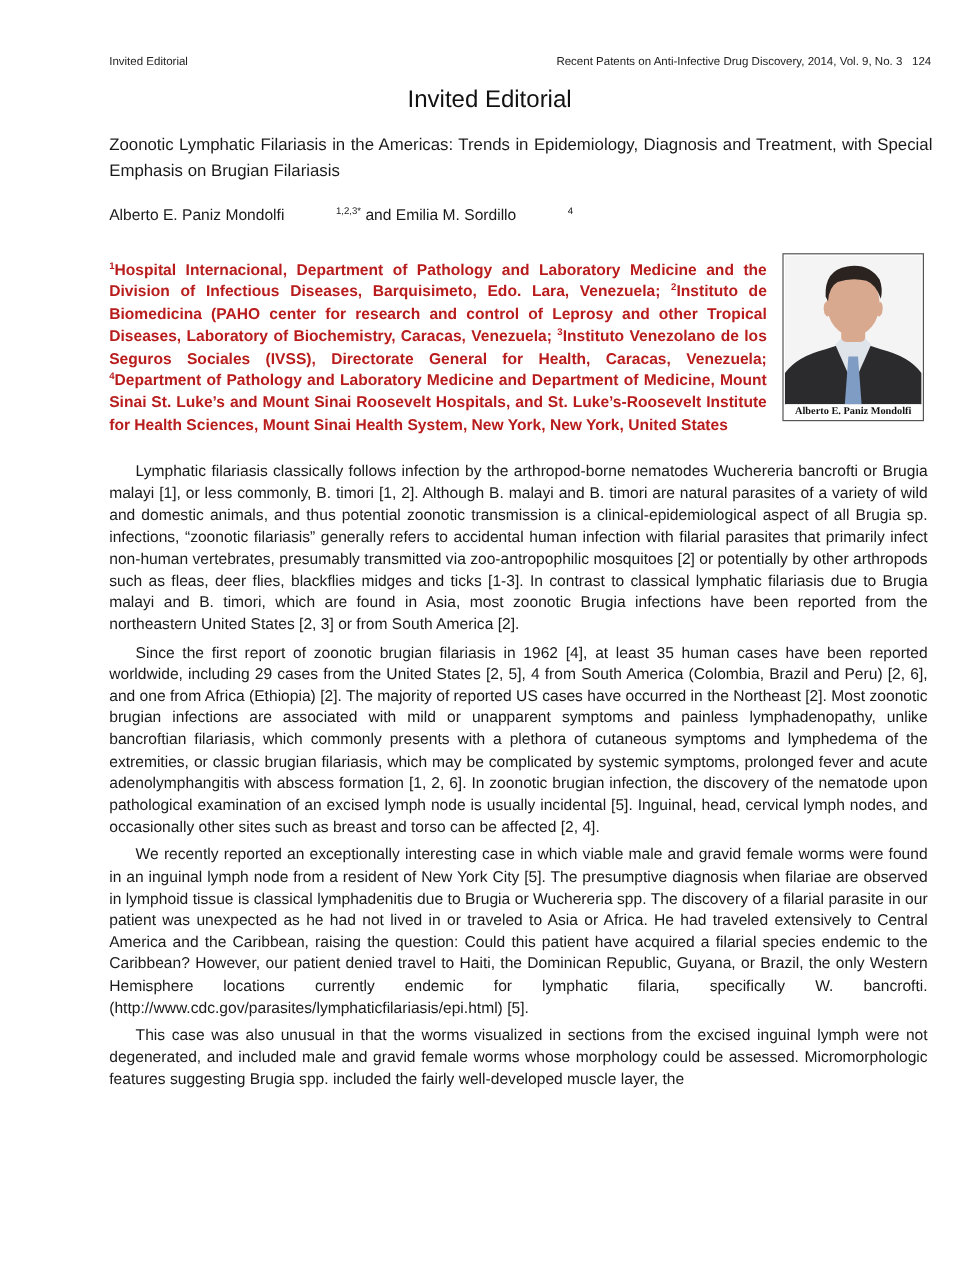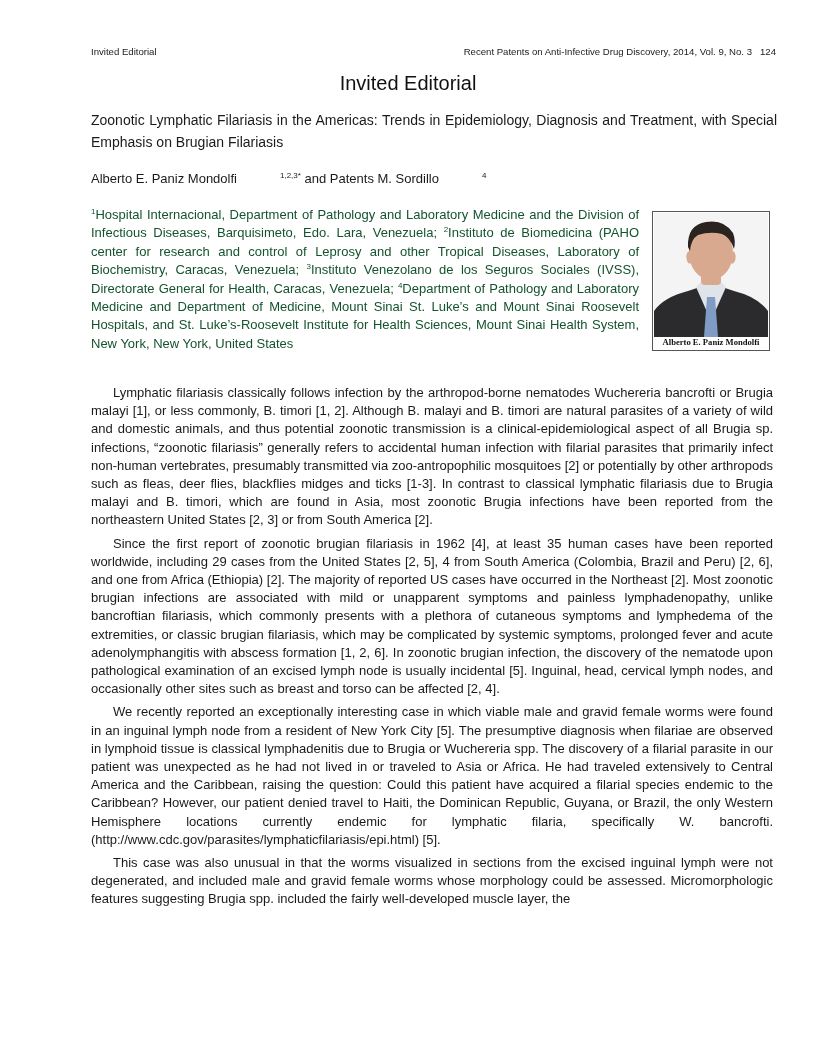--- a/index.html
+++ b/index.html
@@ -22,22 +22,22 @@
     position: absolute; top: 109px; left: 91px; width: 686px;
     font-size: 14px; line-height: 22px; color: #1a1a1a;
     text-align: justify; text-align-last: left;
   }
   .authors {
     position: absolute; top: 171px; left: 91px; width: 686px;
     font-size: 13px; color: #1a1a1a;
   }
   .authors sup { font-size: 8px; vertical-align: 5px; line-height: 0; padding-left: 43px; }
   .affiliations {
-    position: absolute; top: 206px; left: 91px; width: 548px;
-    font-size: 13px; line-height: 18.4px; text-align: justify; color: #14532d;
+    position: absolute; top: 216px; left: 91px; width: 548px;
+    font-size: 13px; line-height: 18.4px; text-align: justify; color: #b91c1c; font-weight: bold;
   }
   .affiliations sup { font-size: 8px; vertical-align: 5px; line-height: 0; }
   .photo-frame {
     position: absolute; top: 211px; left: 652px; width: 118px; height: 140px;
     border: 1px solid #555; background: #fff; box-sizing: border-box;
   }
   .photo-frame svg { position: absolute; left: 1px; top: 1px; }
   .photo-caption {
     position: absolute; left: 2px; right: 2px; bottom: 2px; height: 11px;
     font-family: "Liberation Serif", serif; font-weight: bold; font-size: 8.6px;
@@ -61,21 +61,21 @@
   <span class="right">
     <span>Recent Patents on Anti-Infective Drug Discovery, 2014, Vol. 9, No. 3</span><span class="page-num">124</span>
   </span>
 </div>
 
 <div class="section-title">Invited Editorial</div>
 
 <div class="article-title">Zoonotic Lymphatic Filariasis in the Americas: Trends in Epidemiology, Diagnosis and Treatment, with Special Emphasis on Brugian Filariasis</div>
 
 <div class="authors">
-  <span>Alberto E. Paniz Mondolfi</span><sup>1,2,3*</sup><span> and </span><span>Patents M. Sordillo</span><sup>4</sup>
+  <span>Alberto E. Paniz Mondolfi</span><sup>1,2,3*</sup><span> and </span><span>Emilia M. Sordillo</span><sup>4</sup>
 </div>
 
 <div class="affiliations">
   <sup>1</sup><span>Hospital Internacional, Department of Pathology and Laboratory Medicine and the Division of Infectious Diseases, Barquisimeto, Edo. Lara, Venezuela; </span><sup>2</sup><span>Instituto de Biomedicina (PAHO center for research and control of Leprosy and other Tropical Diseases, Laboratory of Biochemistry, Caracas, Venezuela; </span><sup>3</sup><span>Instituto Venezolano de los Seguros Sociales (IVSS), Directorate General for Health, Caracas, Venezuela; </span><sup>4</sup><span>Department of Pathology and Laboratory Medicine and Department of Medicine, Mount Sinai St. Luke’s and Mount Sinai Roosevelt Hospitals, and St. Luke’s-Roosevelt Institute for Health Sciences, Mount Sinai Health System, New York, New York, United States</span>
 </div>
 
 <div class="photo-frame">
   <svg id="portrait" width="114" height="124" viewBox="0 0 114 124">
     <rect id="p-bg" x="0" y="0" width="114" height="124" fill="#f4f4f4"></rect>
     <path id="p-suit" d="M0 124 L0 98 Q10 84 34 78 L46 74 L57 100 L68 74 L80 78 Q104 84 114 98 L114 124 Z" fill="#2b2b2e"></path>

